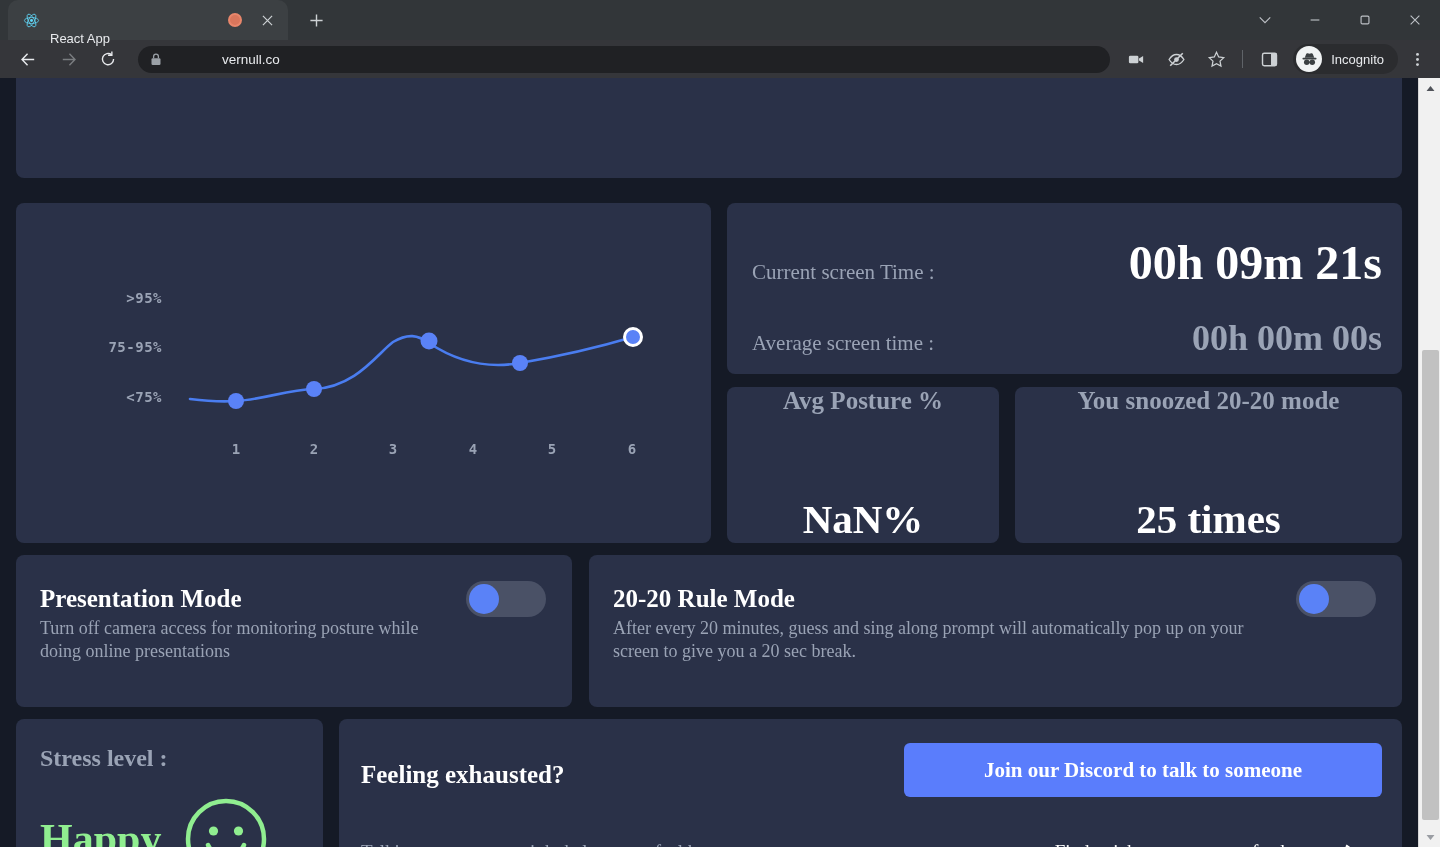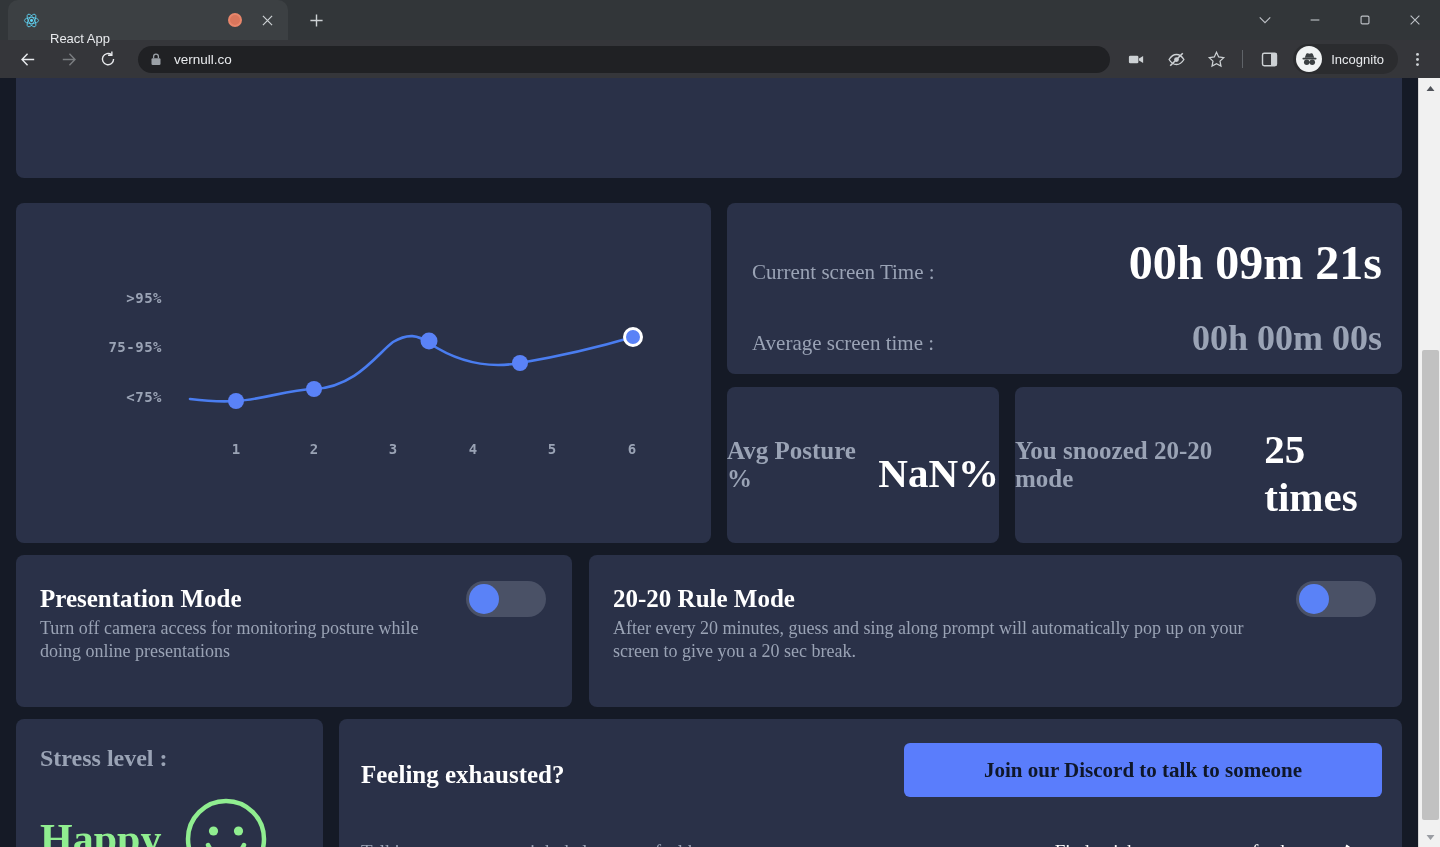--- a/index.html
+++ b/index.html
@@ -68,21 +68,21 @@
   }
   .nav-btn {
     width: 34px; height: 34px; margin: 0 3px;
     display: flex; align-items: center; justify-content: center;
     color: #e8eaed; border-radius: 50%;
   }
   .nav-btn.disabled { color: #7a7d80; }
   .omnibox {
     flex: 1 1 auto; height: 27px; background: #202124;
     border-radius: 16px; display: flex; align-items: center;
-    padding: 8px 12px; margin: 0 6px 0 10px; min-width: 0;
+    padding: 8px 12px; margin: 0 6px 0 10px; min-width: 0; gap: 48px;
   }
   .omni-lock { margin-right: 12px; display: flex; align-items: center; }
   .omni-url {
     color: #e8eaed; font-size: 13.5px; white-space: nowrap;
     overflow: hidden; text-overflow: ellipsis;
   }
   .toolbar-icons { display: flex; align-items: center; }
   .tb-icon {
     width: 32px; height: 32px; margin: 0 4px;
     display: flex; align-items: center; justify-content: center;
@@ -167,21 +167,21 @@
   .time-value-main {
     color: #ffffff; font-size: 48px; font-weight: bold; line-height: 1;
   }
   .time-value-sub {
     color: #9aa3b5; font-size: 36px; font-weight: bold; line-height: 1;
   }
 
   
   .stat-card {
     position: absolute; top: 309px; height: 156px;
-    display: flex; flex-direction: row;
+    display: flex; flex-direction: column;
     align-items: center; justify-content: space-between;
     font-family: "Liberation Serif", serif;
   }
   .stat-left { left: 727px; width: 272px; }
   .stat-right { left: 1015px; width: 387px; }
   .stat-title { color: #9aa3b5; font-size: 25px; font-weight: bold; }
   .stat-value { color: #ffffff; font-size: 41px; font-weight: bold; margin-top: 16px; }
 
   
   .mode-card {
@@ -224,21 +224,21 @@
   
   .ex-card {
     position: absolute; left: 339px; top: 641px;
     width: 1063px; height: 178px;
     padding: 24px 20px 0 22px;
     font-family: "Liberation Serif", serif;
   }
   .ex-top { display: flex; align-items: flex-start; justify-content: space-between; }
   .ex-title { color: #ffffff; font-size: 25px; font-weight: bold; padding-top: 18px; }
   .discord-btn {
-    background: #5a7dfc; color: #0f172a;
+    background: #5a7dfc; color: #ffffff;
     width: 478px; height: 54px; border-radius: 6px; border: none;
     font-family: "Liberation Serif", serif;
     font-size: 21px; font-weight: bold;
     display: flex; align-items: center; justify-content: center;
     cursor: pointer;
   }
   .ex-bottom {
     display: flex; align-items: center; justify-content: space-between;
     margin-top: 44px;
   }

